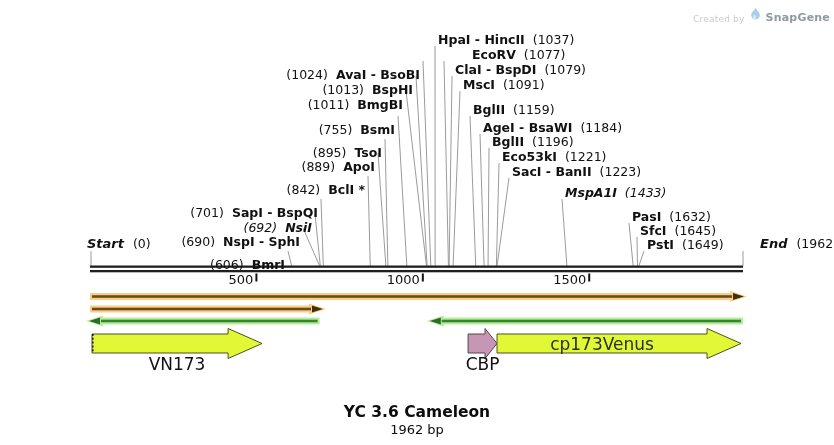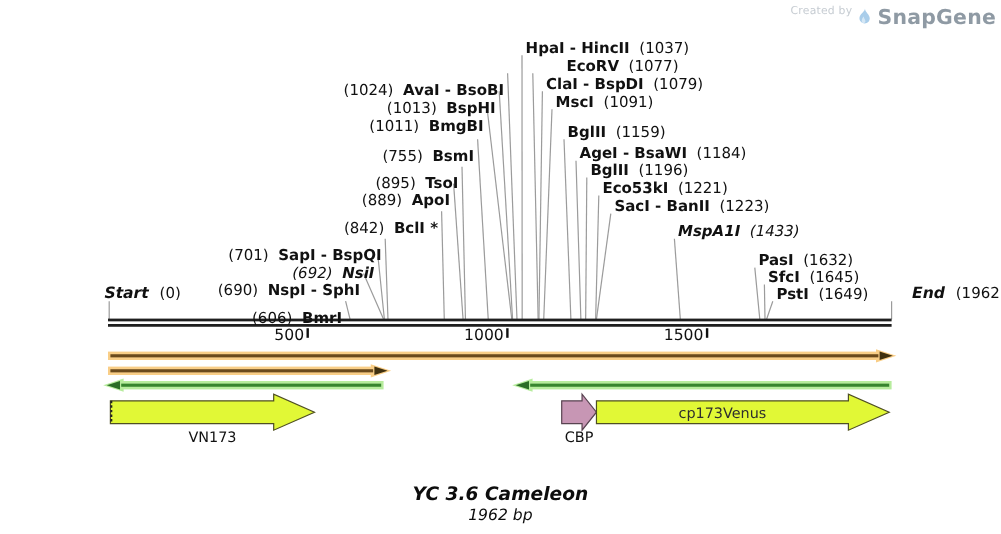--- a/index.html
+++ b/index.html
@@ -15,30 +15,30 @@
   .enzyme-label .name{font-weight:700;}
   .enzyme-label.left{transform:translateX(-100%);margin-top:20px;}
   .enzyme-label.left .pos{margin-right:8px;}
   .enzyme-label.right .pos{margin-left:8px;}
 
   .terminus{position:absolute;font-size:13px;font-weight:700;font-style:italic;color:#111;white-space:nowrap;line-height:13px;}
   .terminus .pos{font-weight:400;font-style:normal;font-size:12.5px;margin-left:9px;}
 
   .tick-label{position:absolute;font-size:13px;color:#111;line-height:13px;transform:translateX(-100%);}
 
-  .feature-label{position:absolute;font-size:12px;color:#111;line-height:14px;transform:translateX(-50%);white-space:nowrap;}
+  .feature-label{position:absolute;font-size:17px;color:#111;line-height:14px;transform:translateX(-50%);white-space:nowrap;}
   .feature-label.inside{color:#2e2e2e;}
 
-  .title-block{position:absolute;left:0;top:404px;width:834px;text-align:center;color:#0d0d0d;font-style:italic;}
+  .title-block{position:absolute;left:0;top:404px;width:834px;text-align:center;color:#0d0d0d;}
   .title-main{font-size:15.5px;font-weight:700;line-height:16px;}
   .title-sub{font-size:13px;line-height:14px;margin-top:3px;}
 
-  .watermark{position:absolute;top:5px;right:4px;display:flex;align-items:flex-start;gap:5px;}
+  .watermark{position:absolute;top:5px;right:4px;display:flex;align-items:flex-end;gap:5px;}
   .wm-created{font-size:9px;color:#c6ccd2;letter-spacing:.2px;}
-  .wm-brand{font-size:17px;color:#8f9aa4;font-weight:600;letter-spacing:.2px;}
+  .wm-brand{font-size:11px;color:#8f9aa4;font-weight:600;letter-spacing:.2px;}
 </style>
 </head>
 <body>
 
 <div class="layer">
   <svg id="map-svg" width="834" height="445">
       <line x1="423" y1="61" x2="430.8114169215087" y2="266" stroke="#9B9B9B" stroke-width="1"></line>
       <line x1="416" y1="76" x2="427.1503567787971" y2="266" stroke="#9B9B9B" stroke-width="1"></line>
       <line x1="406" y1="91" x2="426.4847094801223" y2="266" stroke="#9B9B9B" stroke-width="1"></line>
       <line x1="398" y1="116" x2="406.8481141692151" y2="266" stroke="#9B9B9B" stroke-width="1"></line>

